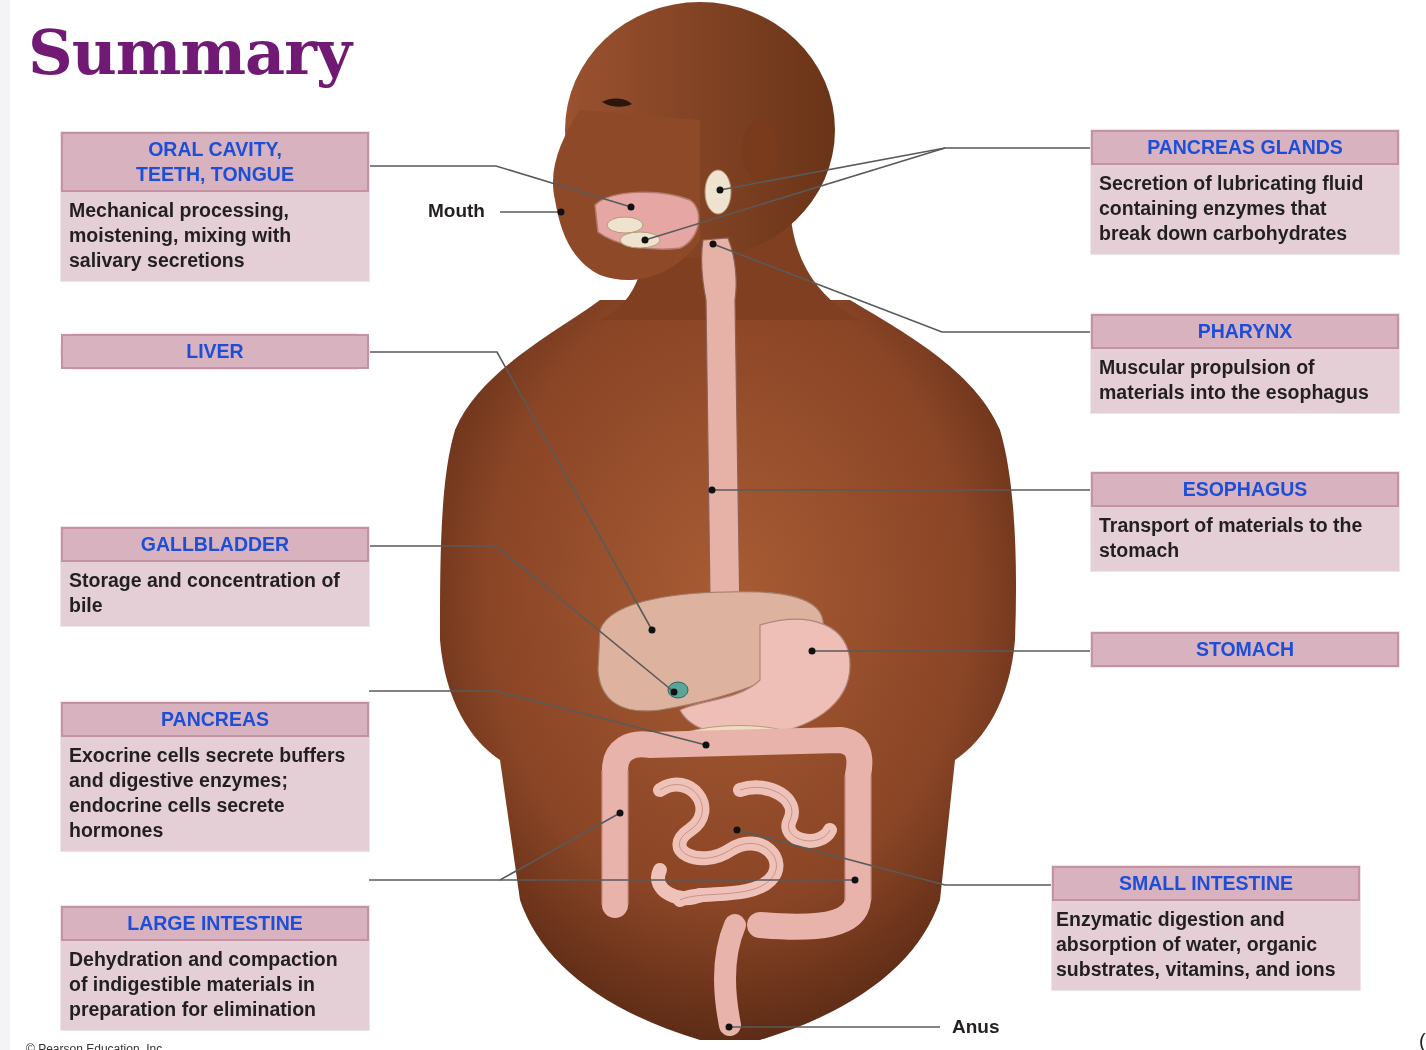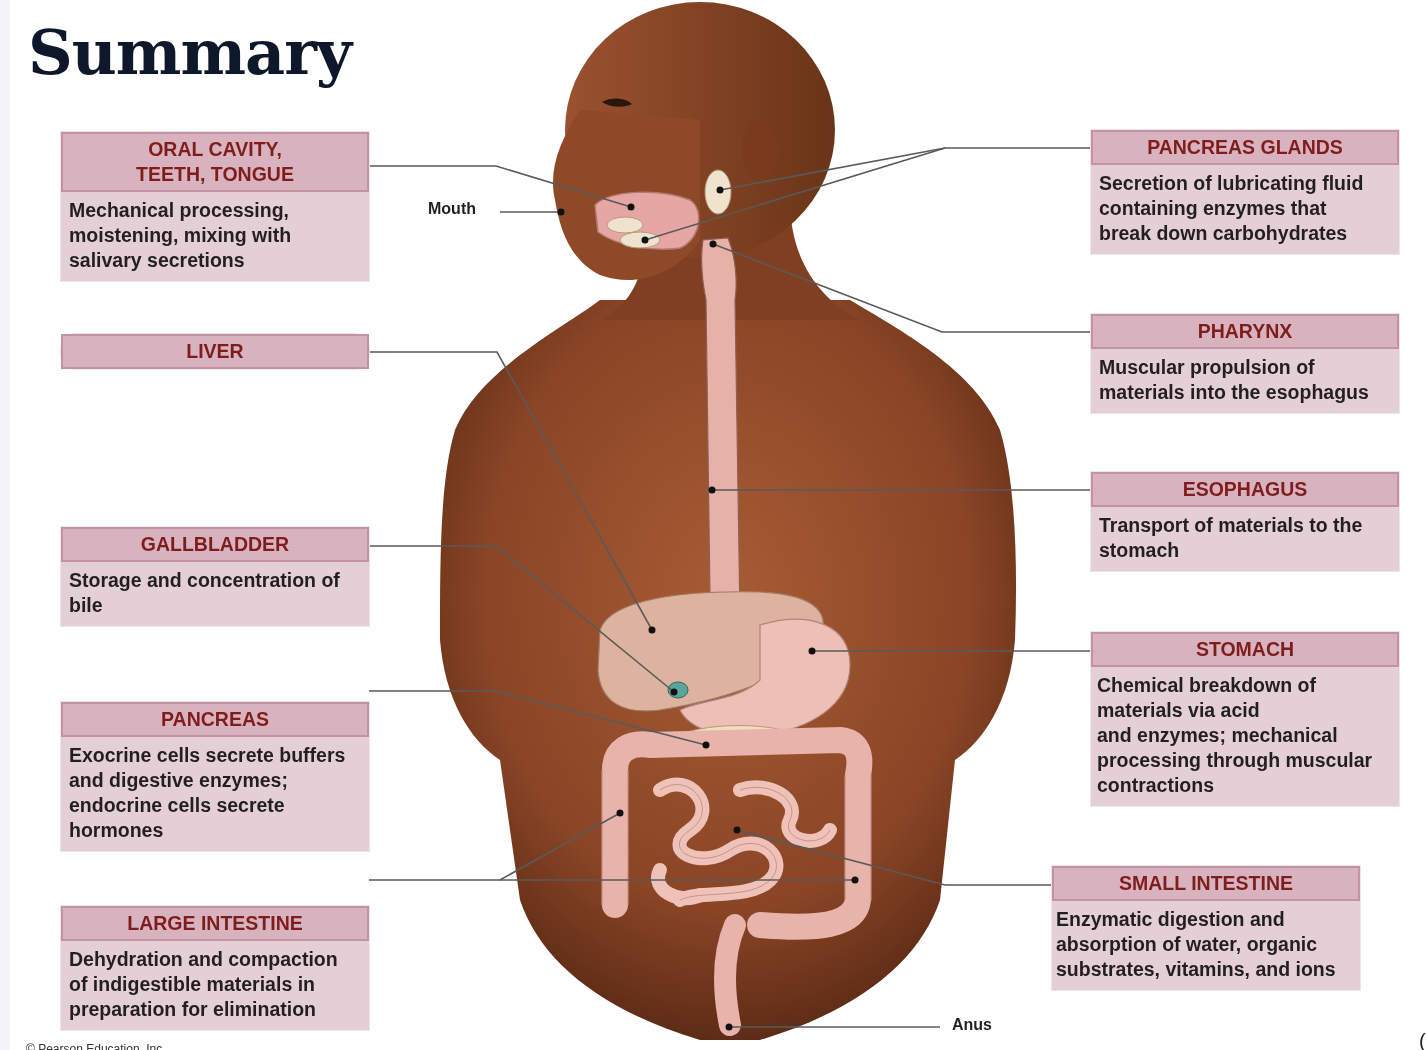--- a/index.html
+++ b/index.html
@@ -1,23 +1,23 @@
 <!DOCTYPE html>
 <html><head>
 <meta charset="utf-8">
 <style>
   html, body { margin:0; padding:0; }
   body { width:1426px; height:1050px; position:relative; overflow:hidden; background:#ffffff; font-family:"Liberation Sans", sans-serif; }
   .left-strip { position:absolute; left:0; top:0; width:10px; height:1050px; background:#f4f4f6; }
-  .title { position:absolute; left:28px; top:22px; font-family:"DejaVu Serif", serif; font-weight:bold; font-size:62px; color:#0f172a; letter-spacing:-1px; line-height:1; }
+  .title { position:absolute; left:28px; top:22px; font-family:"DejaVu Serif", serif; font-weight:bold; font-size:62px; color:#701a75; letter-spacing:-1px; line-height:1; }
   .figure { position:absolute; left:0; top:0; width:1426px; height:1050px; }
   .box { position:absolute; width:308px; background:#e4cfd6; box-shadow:0 0 0 1px #efe4e8; }
-  .box .hd { background:#d8b2bf; border:2px solid #c493a3; box-sizing:border-box; text-align:center; font-weight:bold; font-size:19.5px; color:#7f1d1d; padding:3px 4px; line-height:25px; }
+  .box .hd { background:#d8b2bf; border:2px solid #c493a3; box-sizing:border-box; text-align:center; font-weight:bold; font-size:19.5px; color:#1d4ed8; padding:3px 4px; line-height:25px; }
   .box .bd { font-weight:bold; font-size:19.5px; color:#231f20; line-height:25px; padding:6px 6px 8px 8px; white-space:pre-line; }
-  .callout { position:absolute; font-weight:bold; font-size:16px; color:#231f20; }
+  .callout { position:absolute; font-weight:bold; font-size:19px; color:#231f20; }
   .copyright { position:absolute; left:26px; top:1042px; font-size:12px; color:#333; }
   .page-corner { position:absolute; left:1419px; top:1030px; font-size:20px; color:#231f20; }
 </style>
 </head>
 <body>
 
 <div class="left-strip"></div>
 
 <div class="title">Summary</div>
 
@@ -181,25 +181,20 @@
 </div>
 
 <div class="box" style="left:1091px; top:472px;">
   <div class="hd">ESOPHAGUS</div>
   <div class="bd">Transport of materials to the
 stomach</div>
 </div>
 
 <div class="box" style="left:1091px; top:632px;">
   <div class="hd">STOMACH</div>
-  <div class="bd" style="padding-left:6px;">Chemical breakdown of
-materials via acid
-and enzymes; mechanical
-processing through muscular
-contractions</div>
 </div>
 
 <div class="box" style="left:1052px; top:866px;">
   <div class="hd">SMALL INTESTINE</div>
   <div class="bd" style="padding-left:4px;">Enzymatic digestion and
 absorption of water, organic
 substrates, vitamins, and ions</div>
 </div>
 
 <div class="copyright">© Pearson Education, Inc.</div>

